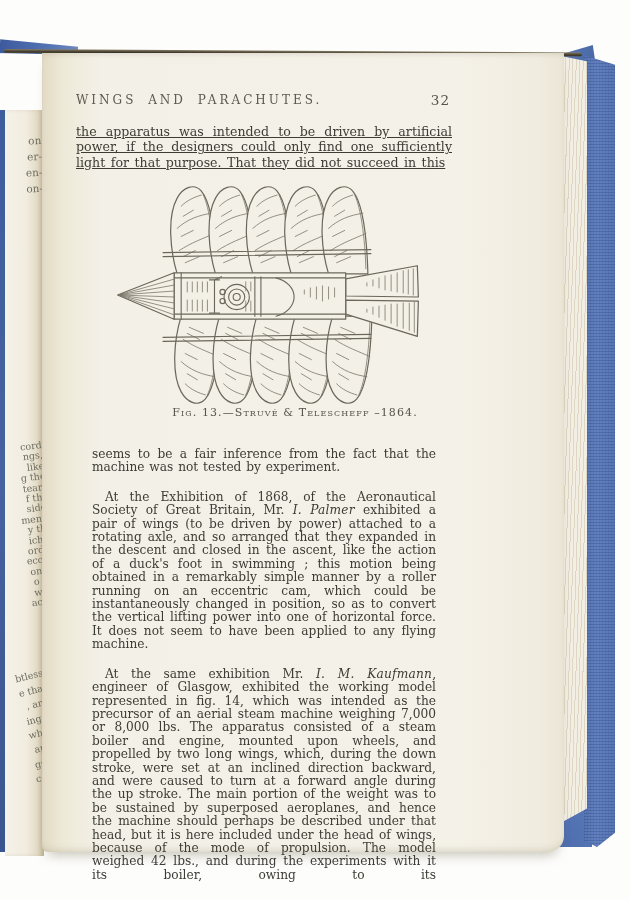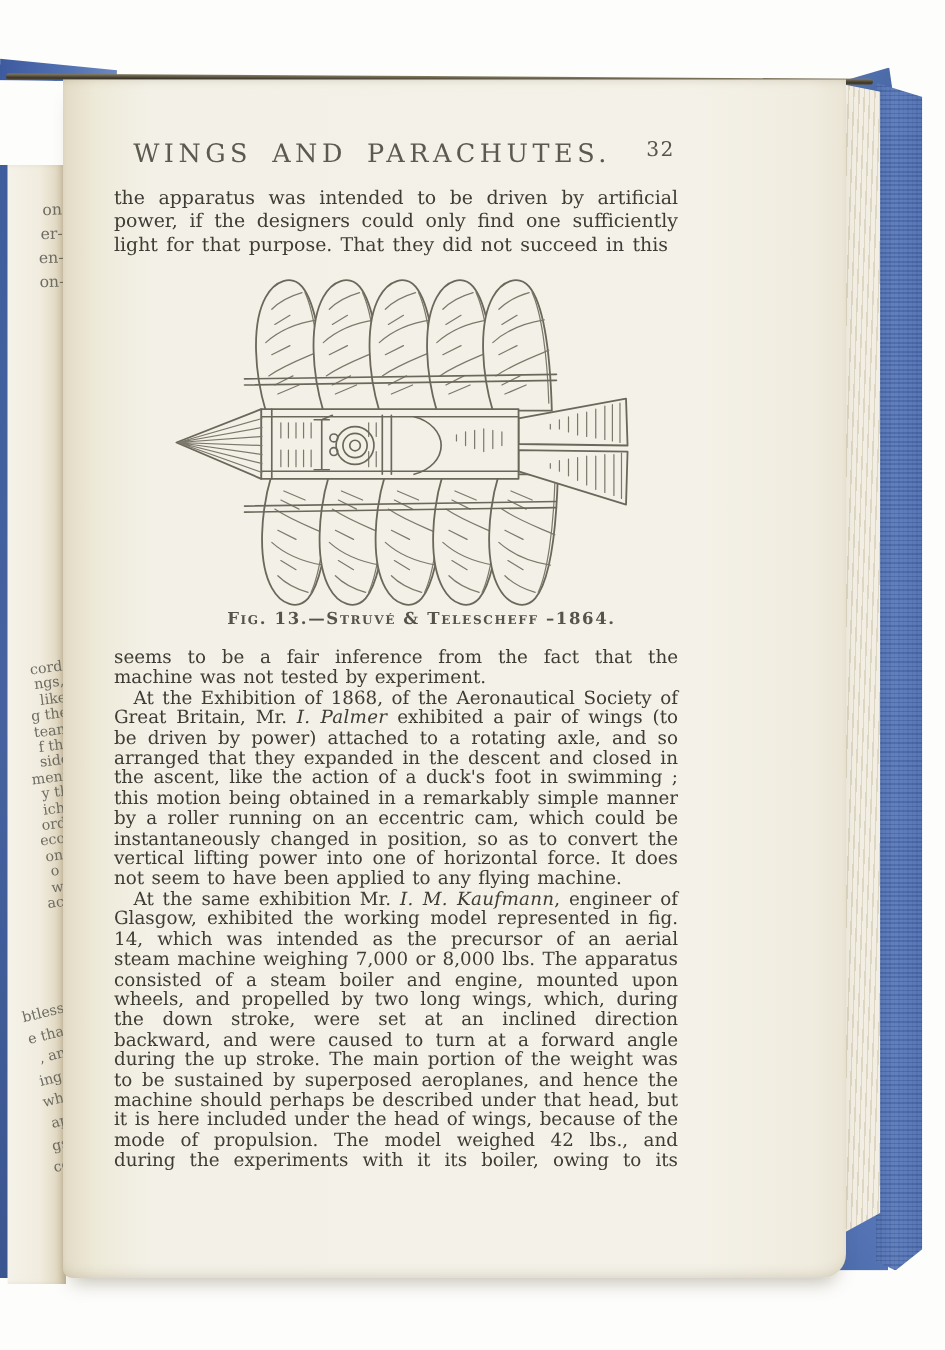--- a/index.html
+++ b/index.html
@@ -45,35 +45,35 @@
   .frag-g2{top:330px;font-size:9.5px;line-height:10.4px;transform:rotate(-7deg);transform-origin:right top;}
   .frag-g3{top:556px;font-size:9.5px;line-height:14.6px;transform:rotate(-14deg);transform-origin:right top;}
 
   
   .main-page{position:absolute;left:42px;top:53px;width:522px;height:799px;
     background:linear-gradient(to right,#e2dac5 0,#eeead9 22px,#f3f0e7 58px,#f4f1e8 420px,#f0ecdf 498px,#eae5d5 522px);
     border-radius:0 0 16px 6px;
     box-shadow:0 9px 12px -6px rgba(95,85,55,.35), inset 0 -7px 9px -7px rgba(120,105,70,.30), inset 0 4px 6px -4px rgba(120,105,70,.25);}
 
   .running-head{position:absolute;top:40px;left:34px;width:374px;height:16px;}
-  .head-title{position:absolute;left:0;right:30px;text-align:center;
-    font-size:17px;letter-spacing:3px;word-spacing:5px;color:#5c5a50;}
+  .head-title{position:absolute;left:0;right:30px;text-align:left;
+    font-size:12px;letter-spacing:3px;word-spacing:5px;color:#5c5a50;}
   .head-pageno{position:absolute;right:0;top:-1px;font-size:13.5px;color:#55534a;letter-spacing:1px;}
 
   .para1{position:absolute;top:71px;left:34px;width:376px;
     font-size:12.6px;line-height:15.3px;text-align:justify;color:#3d3c35;
-    word-spacing:1.5px;}
+    word-spacing:1.5px;text-decoration:underline;}
   .figure-wrap{position:absolute;top:133px;left:72px;width:312px;height:218px;}
-  .fig-caption{position:absolute;top:353px;left:20px;width:374px;text-align:center;
+  .fig-caption{position:absolute;top:353px;left:34px;width:374px;text-align:center;
     font-variant:small-caps;font-size:11px;letter-spacing:1.1px;color:#55534a;
-    padding-left:64px;box-sizing:border-box;font-weight:bold;}
+    padding-left:64px;box-sizing:border-box;}
   .body-text{position:absolute;top:379px;left:34px;width:376px;
     font-size:12.2px;line-height:13.4px;text-align:justify;color:#3d3c35;
     word-spacing:1px;}
-  .body-text p{margin:0;}
+  .body-text p{margin:16px;}
   .body-text p.ind{text-indent:13px;}
   .body-text p.fill-last{text-align-last:justify;}
   .body-text i{letter-spacing:.2px;}
 
   
   .fig-svg{width:100%;height:100%;}
   .ln{stroke:#6b675b;stroke-width:1.1;fill:none;stroke-linecap:round;}
   .lnf{stroke:#6b675b;stroke-width:1.2;fill:#f3f0e7;stroke-linejoin:round;}
   .hatch{stroke:#7c786b;stroke-width:.8;fill:none;stroke-linecap:round;}
 </style>

